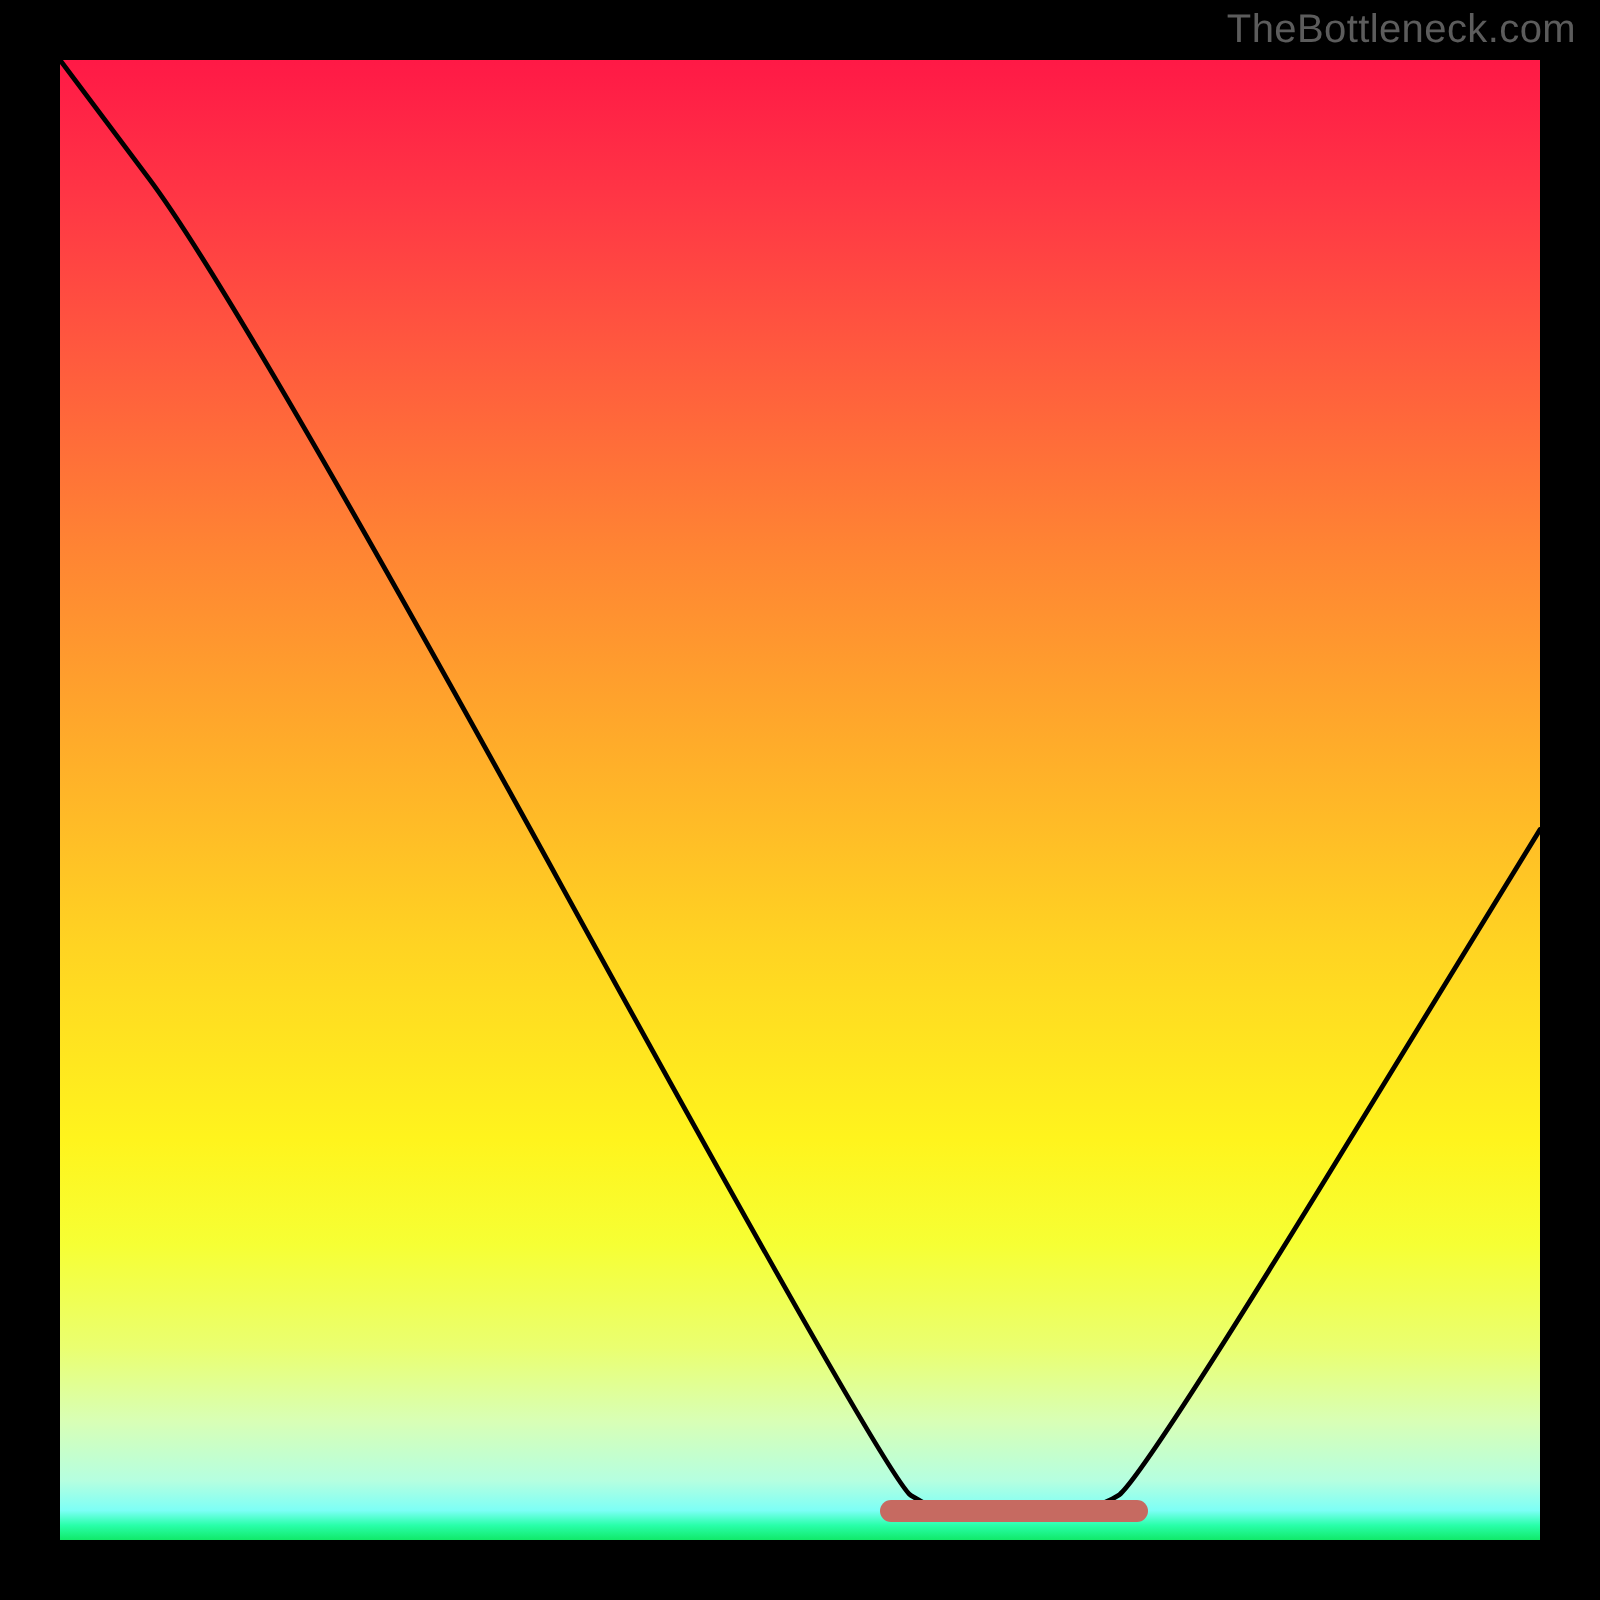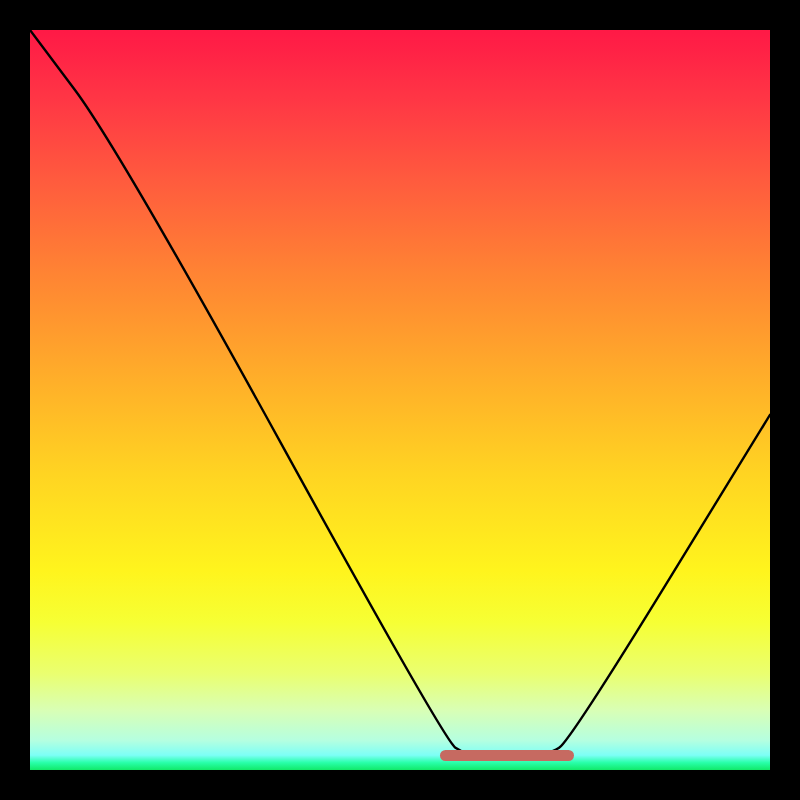--- a/index.html
+++ b/index.html
@@ -55,20 +55,21 @@
   .segment {
     position: absolute;
     background: #c66a61;
     border-radius: 6px;
   }
 </style>
 </head>
 <body>
 
 <div class="frame">
+  <div class="watermark">TheBottleneck.com</div>
   <div class="plot">
     <div class="gradient"></div>
     <svg class="linewrap" viewBox="0 0 740 740" preserveAspectRatio="none">
       <path id="curve-path" fill="none" stroke="#000" stroke-width="2.4" stroke-linecap="round" stroke-linejoin="round" d="M 0,0 Q 0,0 44.4,59.19999999999999 Q 88.8,118.39999999999998 251.60000000000002,414.4 Q 414.40000000000003,710.4 425.5,717.8 Q 436.59999999999997,725.2 451.4,727.05 Q 466.2,728.9 492.1,727.05 Q 518,725.2 529.0999999999999,717.8 Q 540.1999999999999,710.4 640.0999999999999,547.6 T 740,384.8"></path>
     </svg>
     <div id="seg" class="segment" style="left: 410.4px; width: 133.8px; top: 719.7px; height: 11px; background: rgb(198, 106, 97);"></div>
   </div>
 </div>
 
 </body></html>

